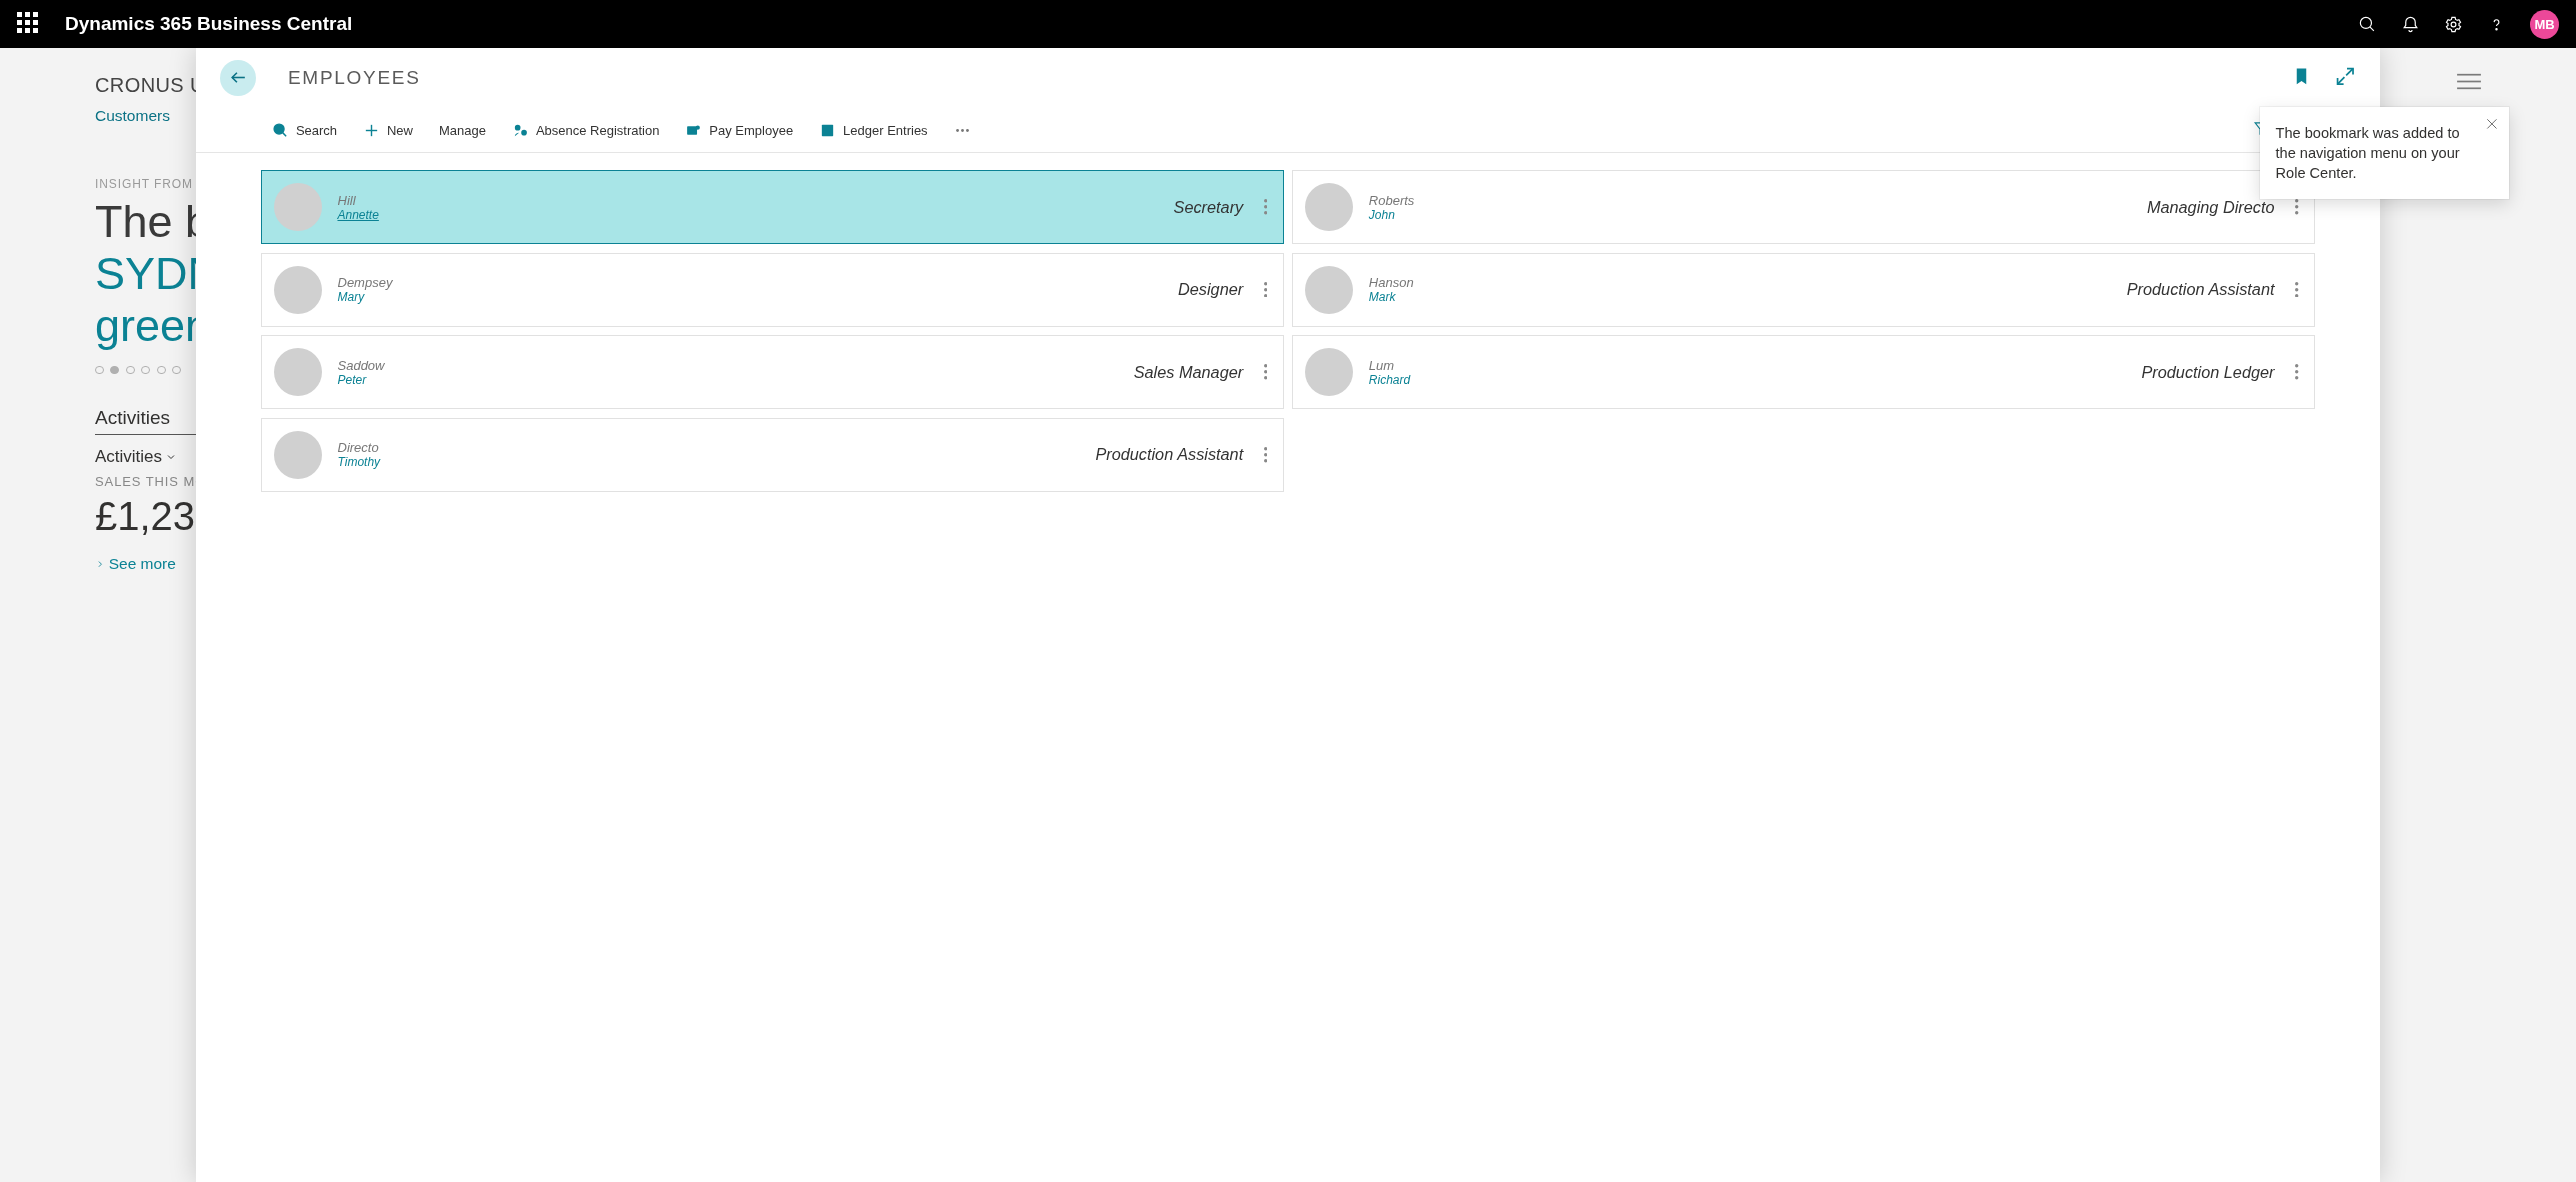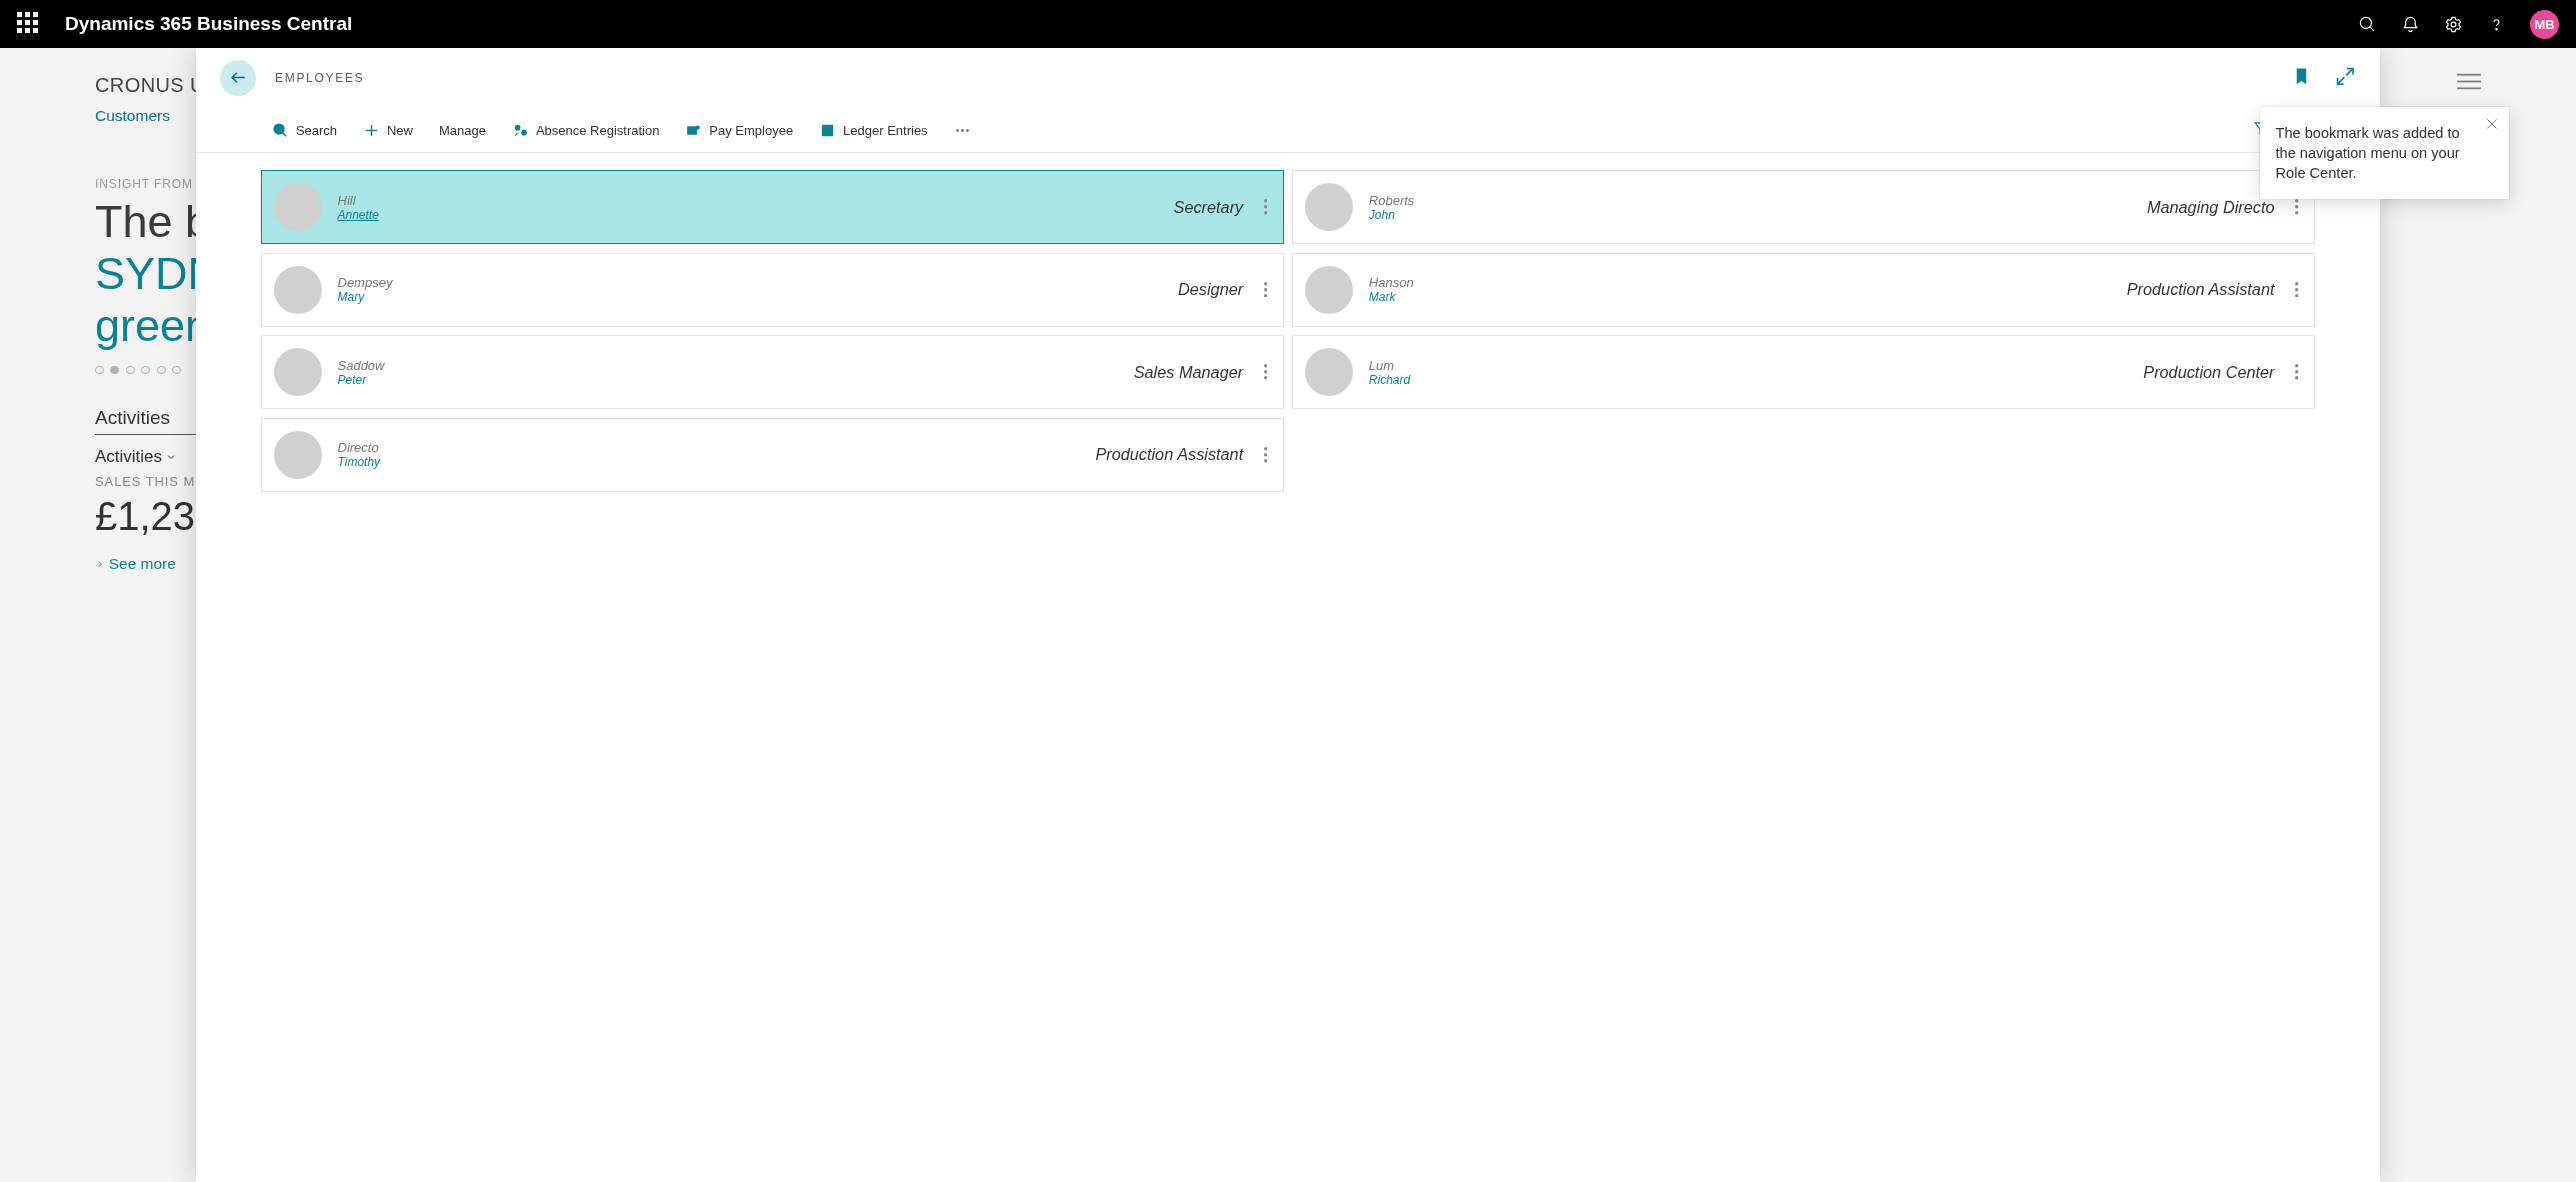--- a/index.html
+++ b/index.html
@@ -43,21 +43,21 @@
     background:#fff;
     box-shadow:0 0 26px rgba(0,0,0,0.18);
     display:flex; flex-direction:column;
   }
   .panel-header {
     height:60px; display:flex; align-items:center; padding:0 24px;
     border-bottom:0.9px solid transparent;
   }
   .back-btn { width:36px; height:36px; border-radius:50%; background:#c9ecef; display:flex; align-items:center; justify-content:center; cursor:pointer; }
   .back-btn svg { width:19px; height:19px; stroke:#0b7285; fill:none; stroke-width:2; }
-  .panel-title { margin-left:19px; letter-spacing:1.7px; color:#5a5a5a; font-size:12px; }
+  .panel-title { margin-left:32px; letter-spacing:1.7px; color:#5a5a5a; font-size:19px; }
   .panel-header-right { margin-left:auto; display:flex; align-items:center; gap:24px; }
   .bookmark-icon svg { width:19px; height:20.6px; fill:#0b8294; }
   .expand-icon svg { width:20.6px; height:20.6px; stroke:#0b8294; fill:none; stroke-width:2; }
 
   
   .toolbar { padding:0 76px 0 76px; height:45px; display:flex; align-items:center; gap:26px; border-bottom:0.9px solid #e5e5e5; color:#333; font-size:13px; }
   .tool-item { display:flex; align-items:center; gap:6.9px; cursor:pointer; }
   .tool-item svg { width:17px; height:17px; fill:#0b8294; }
   .tool-item.more svg { fill:#777; }
   .toolbar-right { margin-left:auto; display:flex; align-items:center; gap:17px; }
@@ -349,21 +349,21 @@
             <circle cx="2" cy="16" r="2"></circle>
           </svg>
         </div>
       </div>
       <div class="card">
         <div class="avatar av-c5"></div>
         <div class="info">
           <div class="surname">Lum</div>
           <div class="firstname">Richard</div>
         </div>
-        <div class="role">Production Center</div>
+        <div class="role">Production Ledger</div>
         <div class="row-menu">
           <svg viewBox="0 0 4 18">
             <circle cx="2" cy="2" r="2"></circle>
             <circle cx="2" cy="9" r="2"></circle>
             <circle cx="2" cy="16" r="2"></circle>
           </svg>
         </div>
       </div>
       <div class="card">
         <div class="avatar av-c6"></div>

